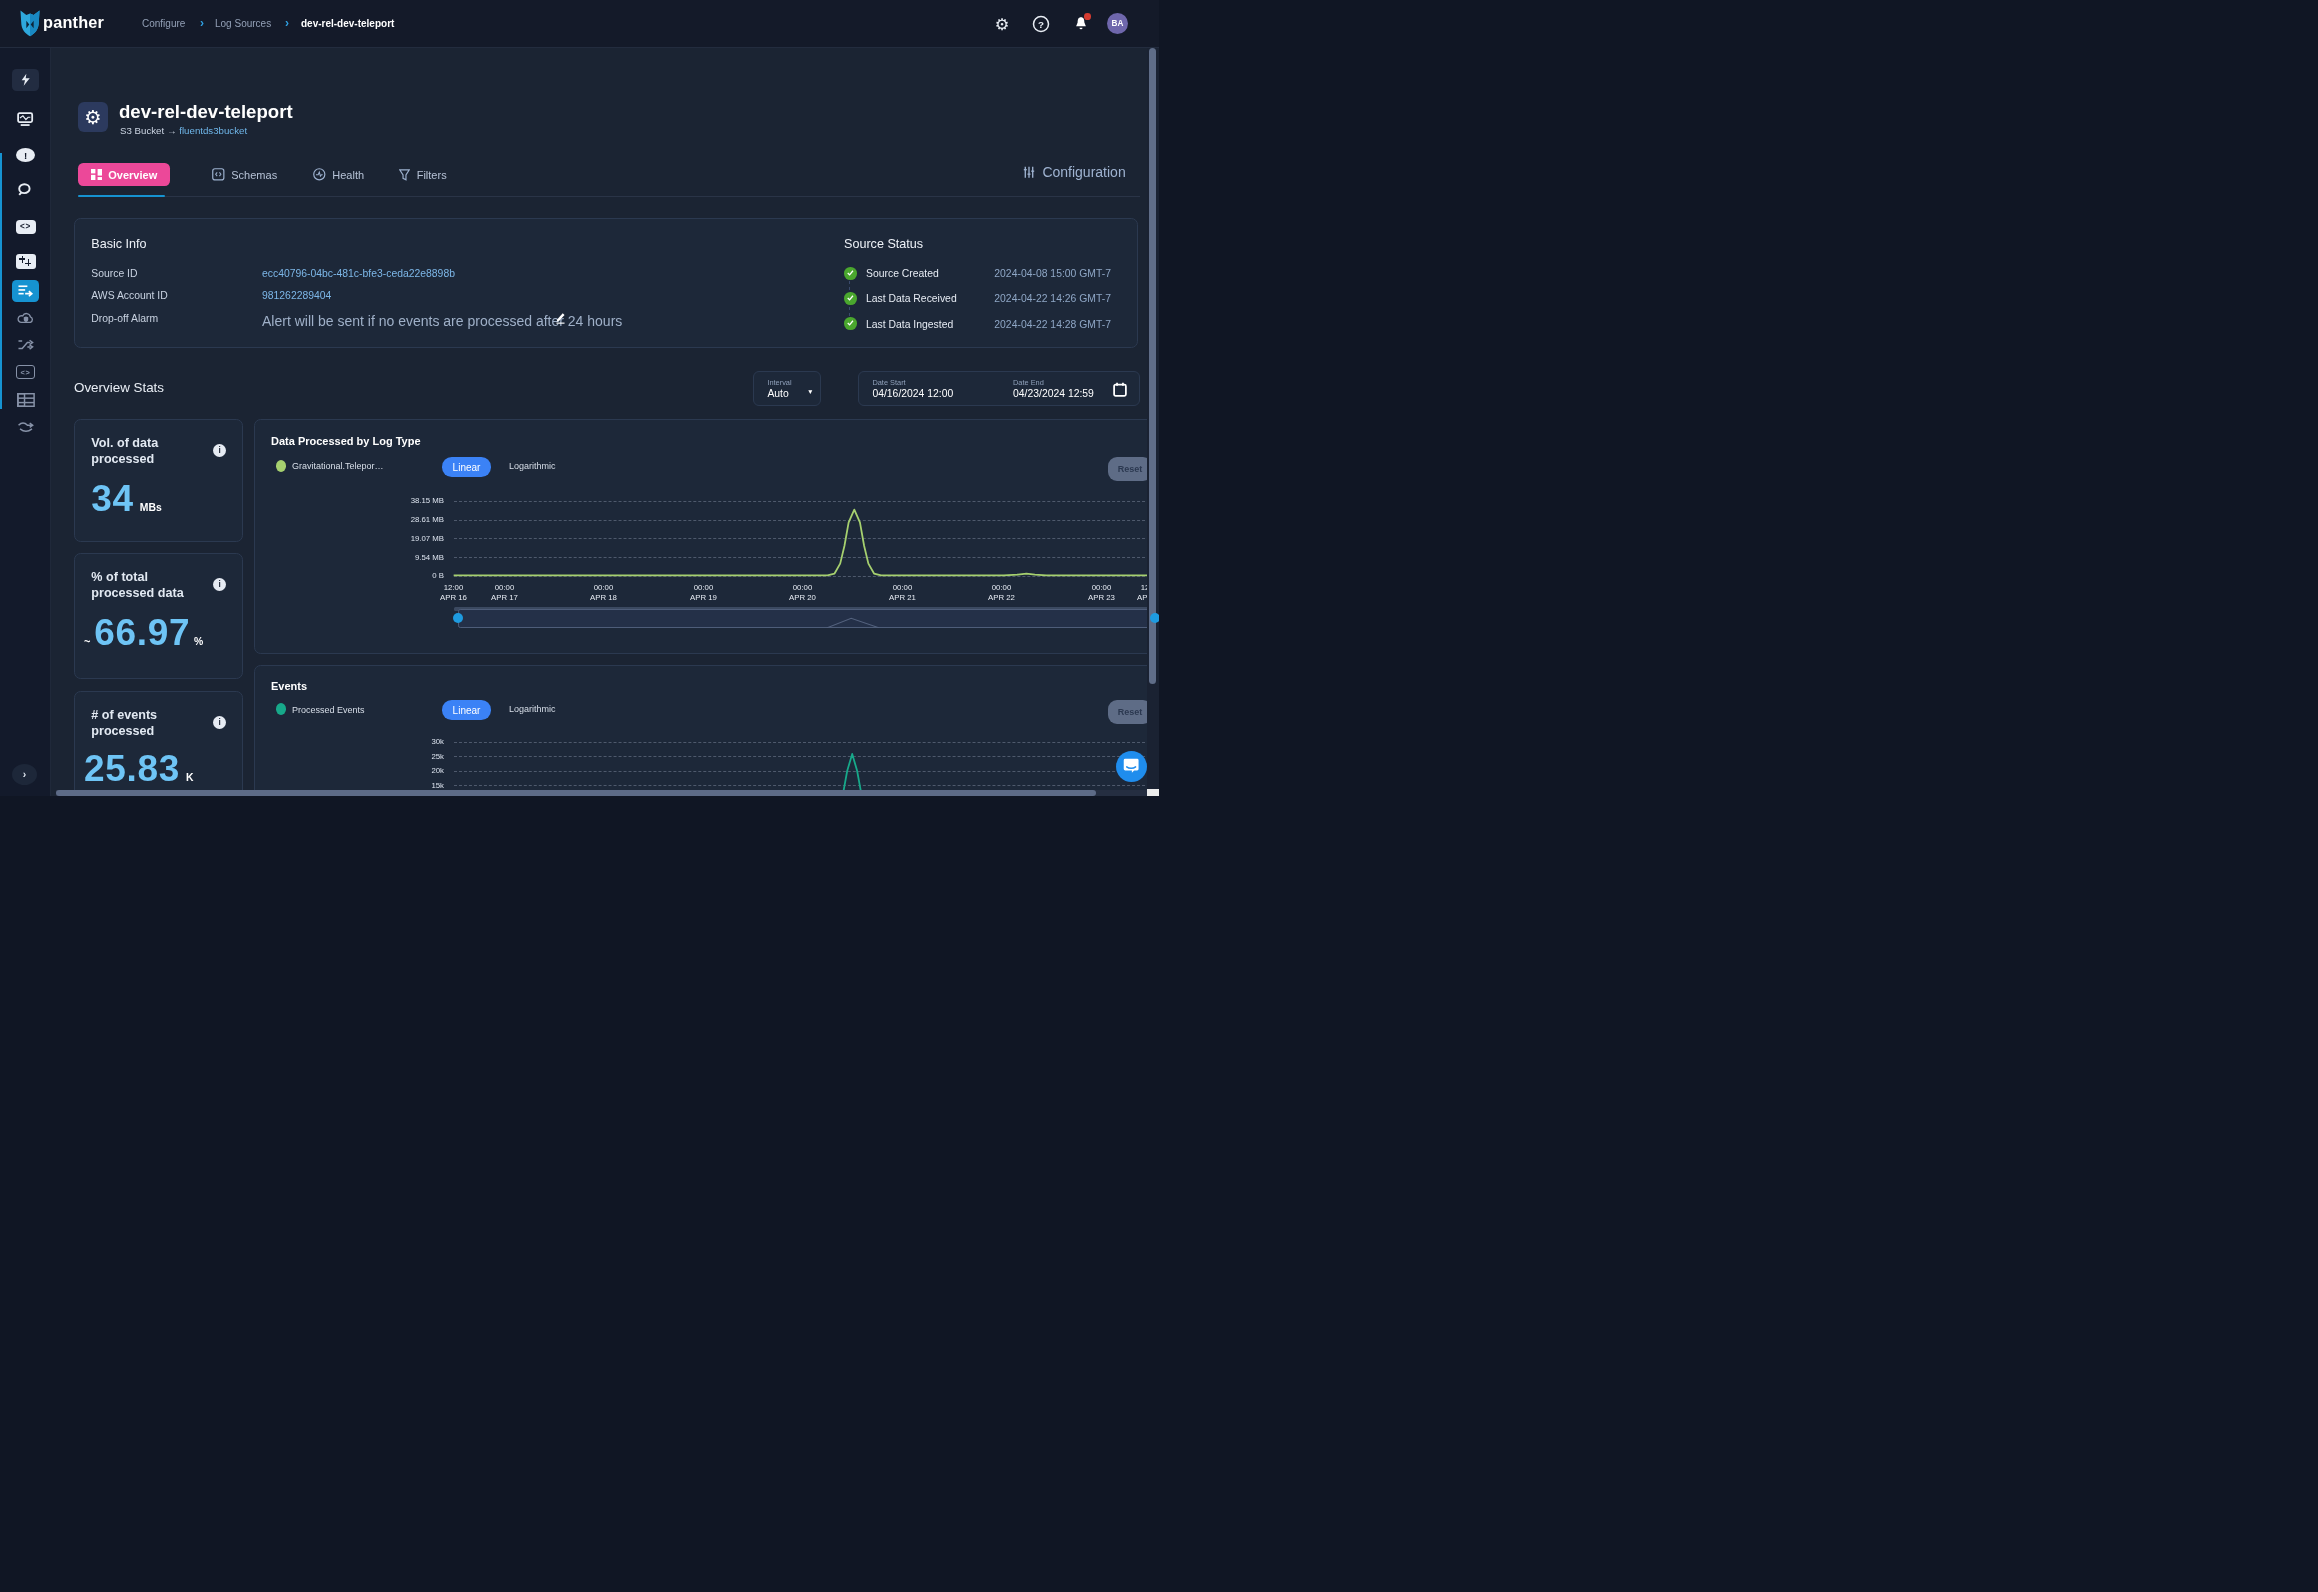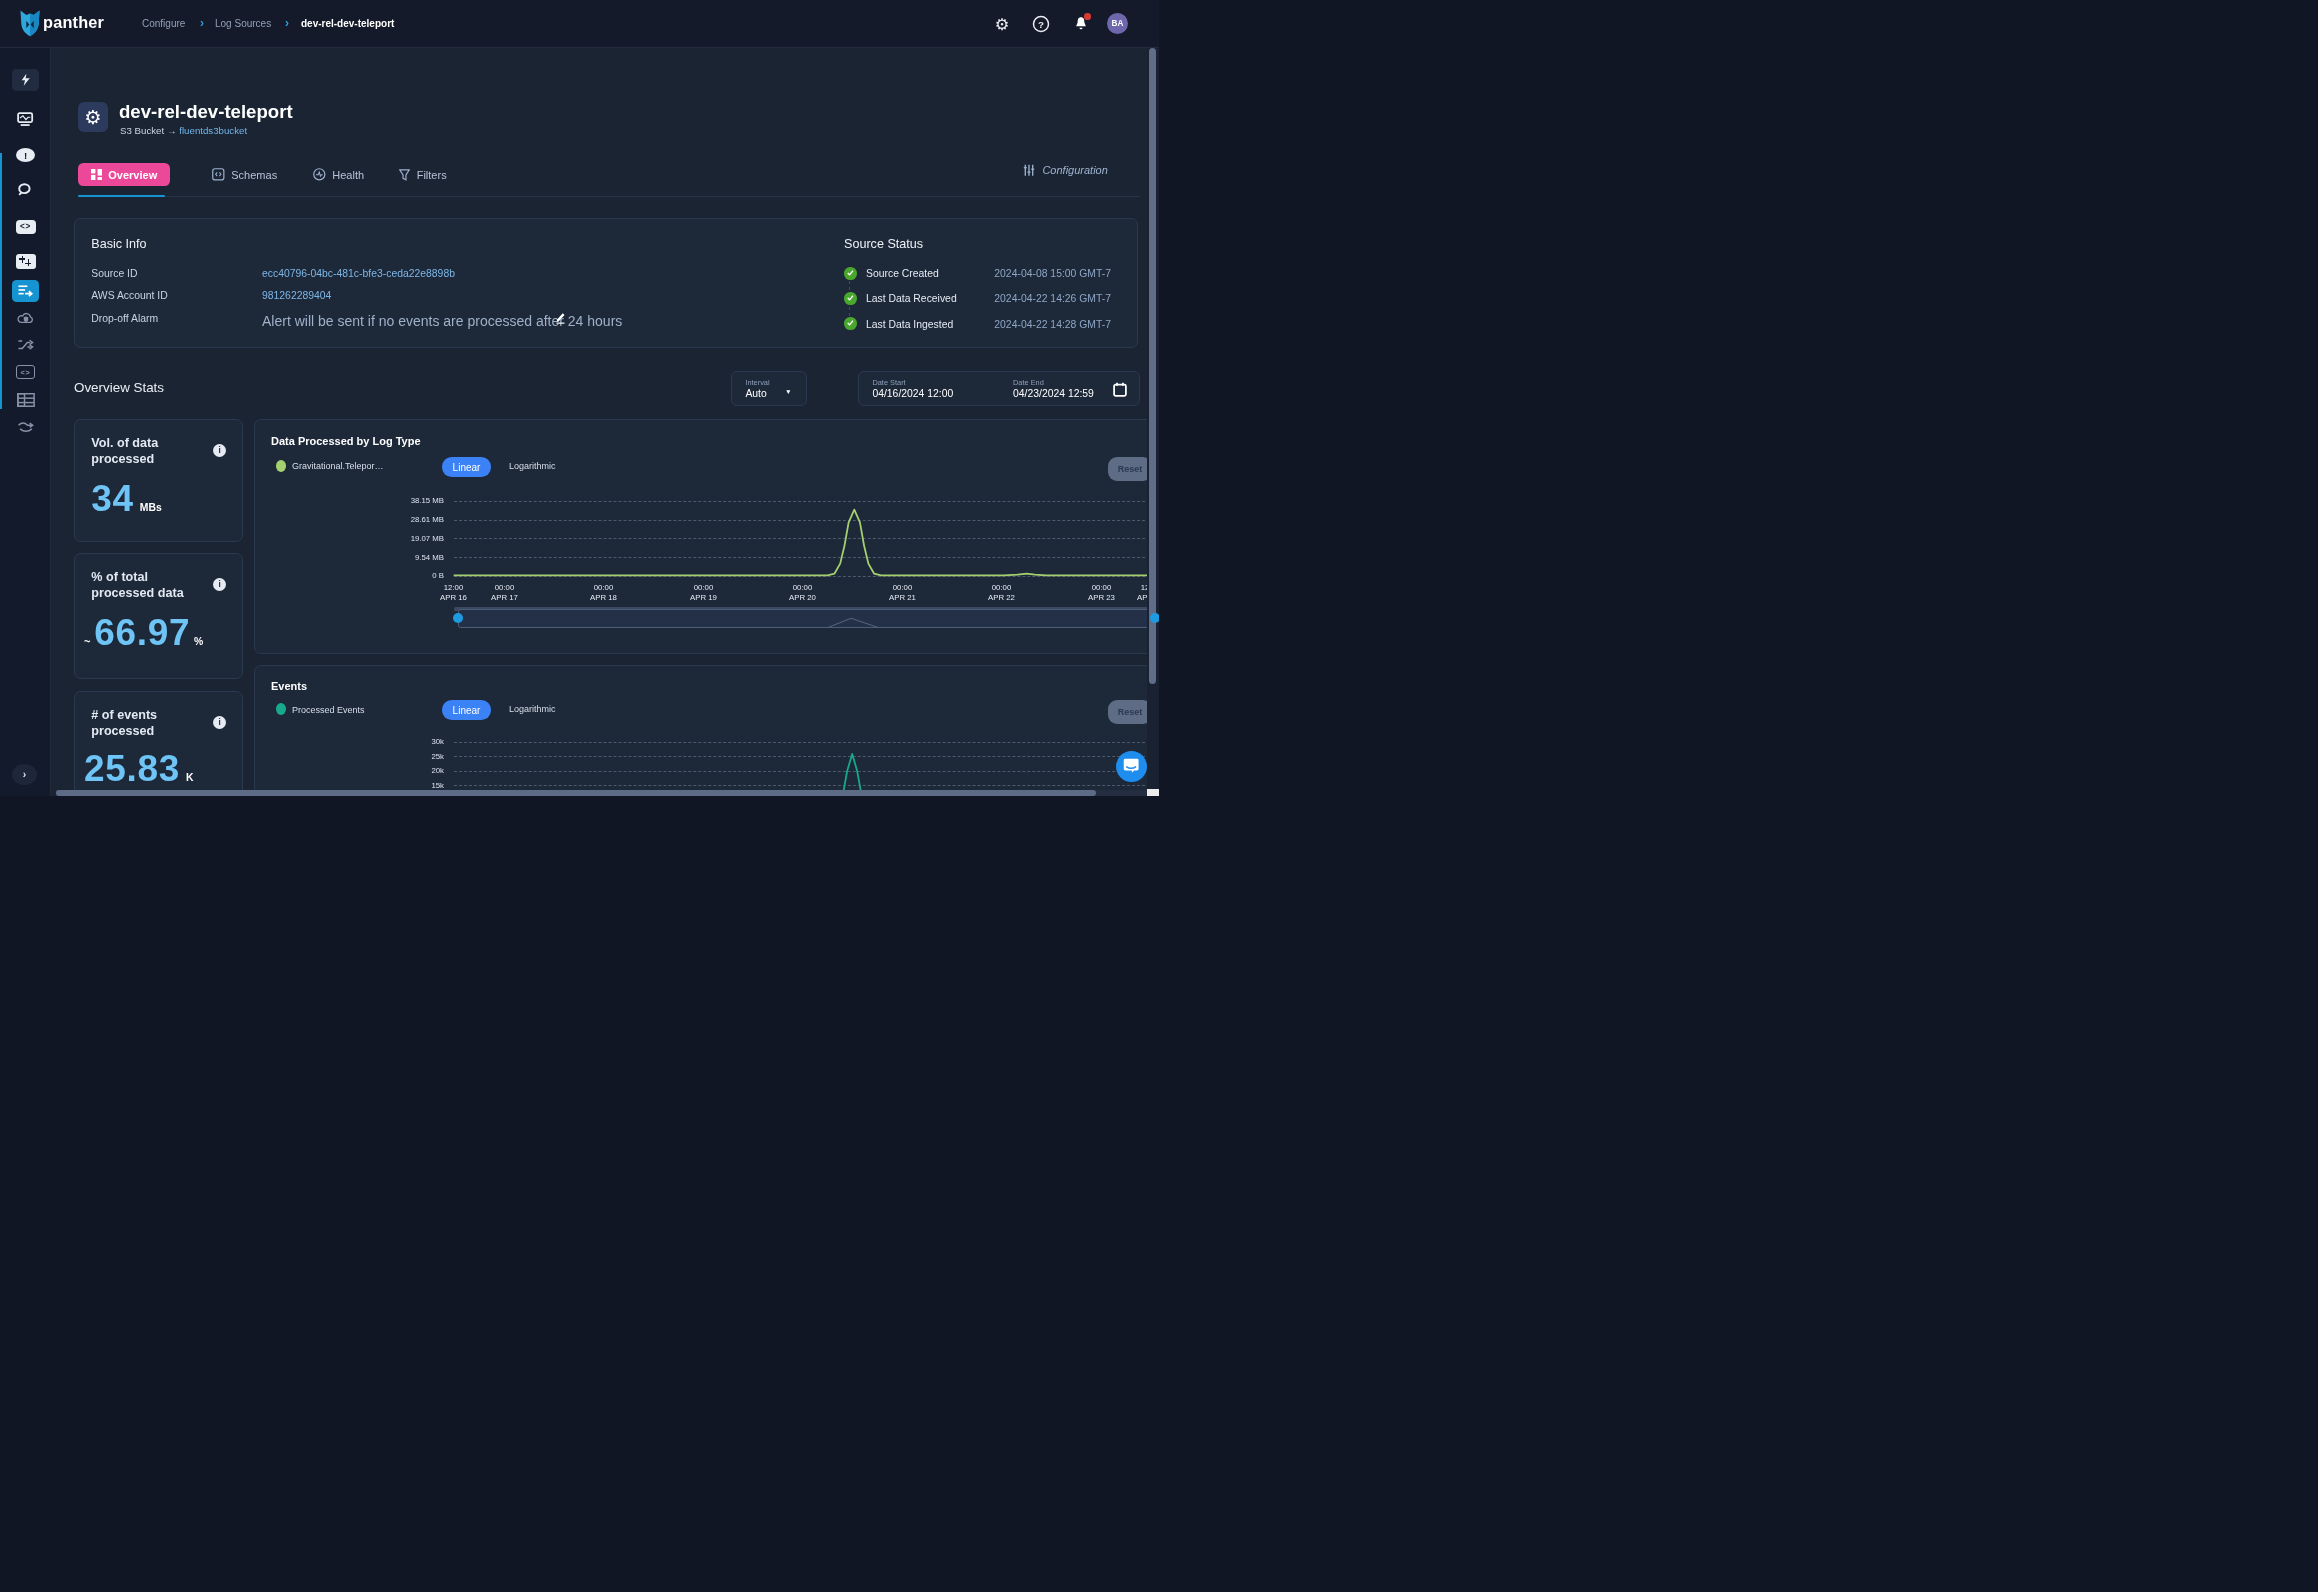--- a/index.html
+++ b/index.html
@@ -45,21 +45,21 @@
   .subtitle a { color:#6fb6e9; text-decoration:none; }
 
   .tab { position:absolute; top:163px; height:23px; display:flex; align-items:center; gap:6.7px;
          color:#b6c2d6; font-size:11px; cursor:pointer;padding-left:28px; }
   .tab.active { background:#ec4899; border-radius:5.2px; color:#fff; font-weight:bold;
                 padding:0 12.6px; }
   .tabs-line { position:absolute; left:78px; top:196px; width:1062px; height:0.7px; background:#2a3447; }
   .tabs-line-active { position:absolute; left:78px; top:195px; width:87px; height:2.2px;
                       background:#1693d1; border-radius:1.5px; }
   .config-btn { position:absolute; left:1023px; top:164px; display:flex; align-items:center; gap:7.4px;
-                color:#9fb3d1; font-size:11px; cursor:pointer;font-style:italic; }
+                color:#9fb3d1; font-size:14px; cursor:pointer; }
 
   
   .card { position:absolute; background:#1d2839; border:0.7px solid #2b3950; border-radius:6.7px; }
   .ilabel { font-size:10.4px; color:#c9d3e2; }
   .ivalue { font-size:10.4px; color:#7db7e8; }
   .muted-val { font-size:14px; color:#9fb0c8; }
   .card-h { font-size:12.6px; color:#eef2f8; }
 
   .check { width:12.6px; height:12.6px; border-radius:50%; background:#4aa72e; display:flex;
            align-items:center; justify-content:center; }
@@ -330,21 +330,21 @@
             <polyline points="1,4 3.5,6.5 8,1" fill="none" stroke="#fff" stroke-width="1.8"></polyline>
           </svg>
         </div>
     </div>
     <div class="ilabel abs" style="left:791px;top:100px;color:#e6ebf3">Last Data Ingested</div>
     <div class="status-val" style="top:100px;left:876px;width:160px">2024-04-22 14:28 GMT-7</div>
   </div>
 
   <div class="ov-h">Overview Stats</div>
 
-  <div class="ctl" style="left:731px;width:76px">
+  <div class="ctl" style="left:753px;width:68px">
     <div class="ctl-label" style="left:13.4px;top:6px">Interval</div>
     <div class="ctl-value" style="left:13.4px;top:16.3px">Auto</div>
     <div class="abs" style="left:53px;top:16.3px;font-size:6.7px;color:#fff">▼</div>
   </div>
 
   <div class="ctl" style="left:858px;width:282px">
     <div class="ctl-label" style="left:13.4px;top:6px">Date Start</div>
     <div class="ctl-value" style="left:13.4px;top:16.3px">04/16/2024 12:00</div>
     <div class="ctl-label" style="left:154px;top:6px">Date End</div>
     <div class="ctl-value" style="left:154px;top:16.3px">04/23/2024 12:59</div>

